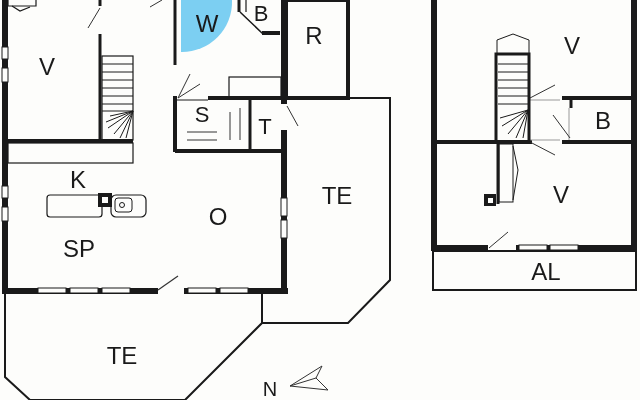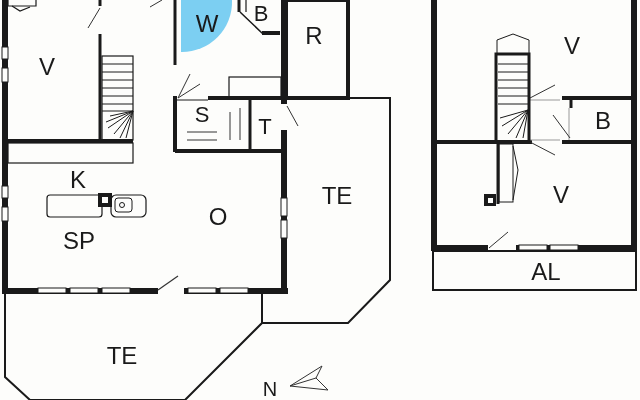--- a/index.html
+++ b/index.html
@@ -148,20 +148,20 @@
 </svg>
 
 <div class="lbl" style="left:47px;top:67px;">V</div>
 <div class="lbl" style="left:207px;top:24px;">W</div>
 <div class="lbl sm" style="left:261px;top:14px;">B</div>
 <div class="lbl" style="left:314px;top:36px;">R</div>
 <div class="lbl sm" style="left:202px;top:115px;">S</div>
 <div class="lbl sm" style="left:265px;top:127px;">T</div>
 <div class="lbl" style="left:78px;top:180px;">K</div>
 <div class="lbl" style="left:218px;top:217px;">O</div>
-<div class="lbl" style="left:79px;top:241px;">SP</div>
+<div class="lbl" style="left:79px;top:249px;">SP</div>
 <div class="lbl" style="left:337px;top:196px;">TE</div>
 <div class="lbl" style="left:122px;top:356px;">TE</div>
 <div class="lbl" style="left:572px;top:46px;">V</div>
 <div class="lbl" style="left:603px;top:121px;">B</div>
 <div class="lbl" style="left:561px;top:195px;">V</div>
 <div class="lbl" style="left:530px;top:272px;margin-left:16px;">AL</div>
 <div class="lbl sm" style="left:270px;top:389px;font-size:20px;">N</div>
 
 </body></html>

